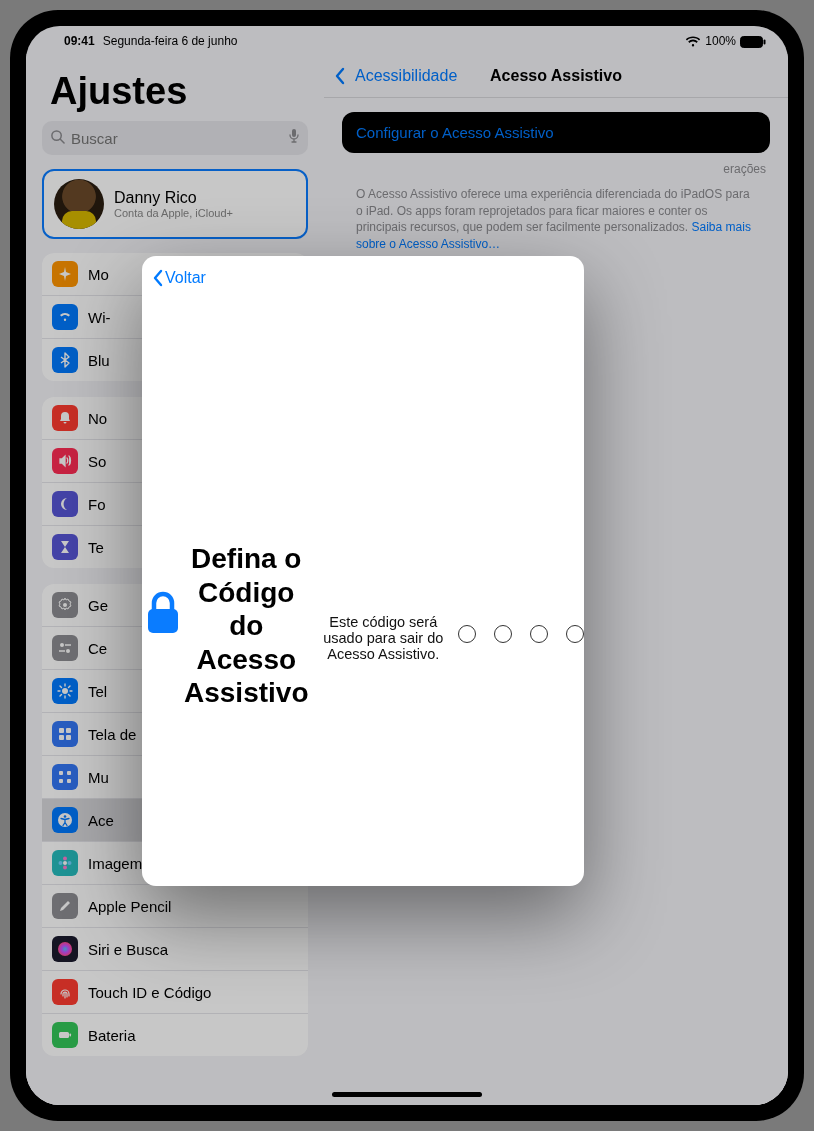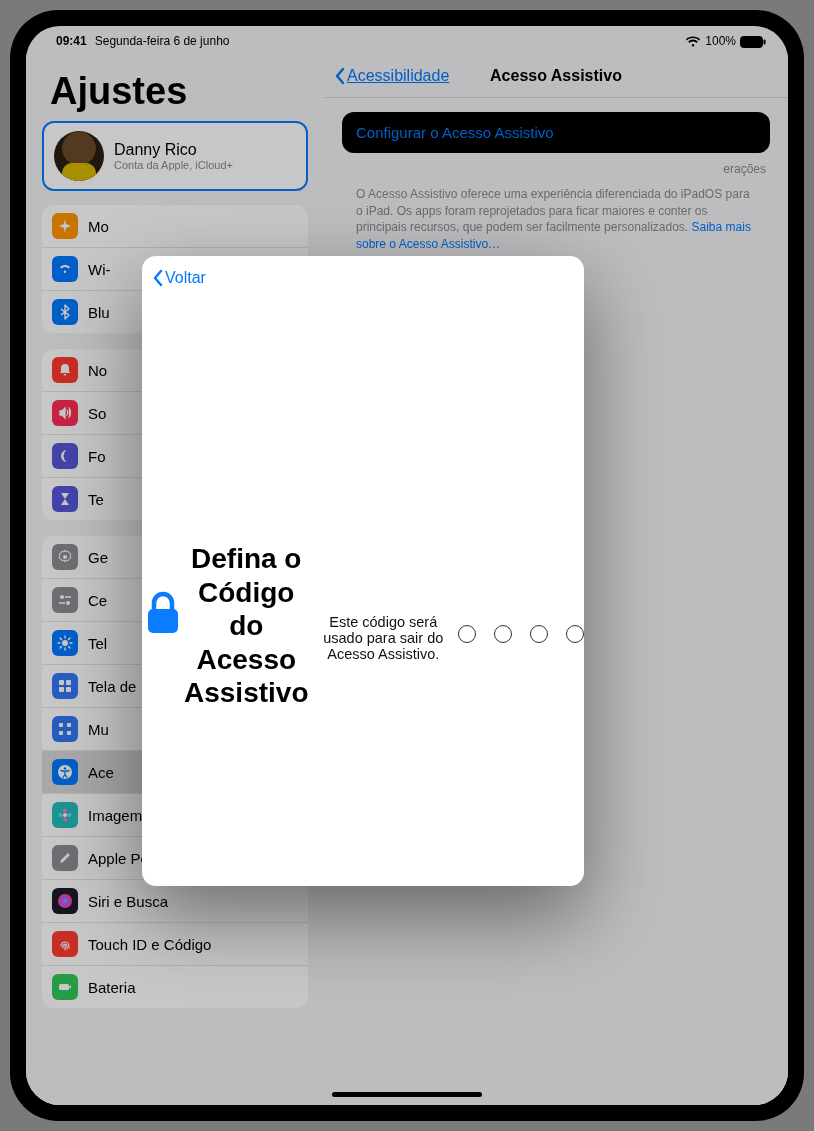--- a/index.html
+++ b/index.html
@@ -20,21 +20,21 @@
     border-radius: 34px;
     overflow: hidden;
     position: relative;
   }
   .dim-overlay {
     position: absolute; inset: 0; background: rgba(0,0,0,0.22); z-index: 5; pointer-events: none;
   }
 
   
   .statusbar {
-    position: absolute; top: 0; left: 8px; right: 0;
+    position: absolute; top: 0; left: 16px; right: 0;
     height: 26px; display: flex; justify-content: space-between; align-items: center;
     padding: 4px 22px 0 22px;
     font-size: 12px; color: #000; z-index: 2;
   }
   .status-left { display: flex; gap: 8px; font-weight: 600; }
   .status-left .date { font-weight: 400; }
   .status-right { display: flex; align-items: flex-end; gap: 4px; font-size: 12px; font-weight: 500; }
   .wifi, .battery { display: inline-flex; align-items: center; }
 
   .split {
@@ -77,21 +77,21 @@
   .ic svg { width: 16px; height: 16px; }
 
   
   .main {
     flex: 1; background: #f2f2f6;
   }
   .navbar {
     height: 44px; display: flex; align-items: center; justify-content: center; position: relative;
     border-bottom: 0.5px solid #d6d6da;
   }
-  .navbar .back { position: absolute; left: 10px; display: flex; align-items: flex-end; gap: 2px; color: #007aff; font-size: 16px; text-decoration: underline; }
+  .navbar .back { position: absolute; left: 10px; display: flex; align-items: flex-end; gap: 10px; color: #007aff; font-size: 16px; }
   .navbar .title { font-weight: 600; font-size: 16px; }
   .main-content { padding: 14px 18px; }
   .config-box {
     background: #000000; border-radius: 12px; padding: 12px 14px; color: #007aff; font-size: 15px;
   }
   .desc { font-size: 12px; color: #8a8a8e; padding: 8px 14px 0; line-height: 1.4; }
   .desc a { color: #007aff; text-decoration: none; }
 
   
   .modal {
@@ -143,20 +143,35 @@
             </svg>
         </span>
       </div>
     </div>
 
     <div class="split">
 
       <div class="sidebar">
         <h1>Ajustes</h1>
 
+        <div class="search">
+          <span>
+            <svg width="15" height="15" viewBox="0 0 16 16">
+                <circle cx="7" cy="7" r="5" stroke="#8a8a8e" stroke-width="1.6" fill="none"></circle>
+                <line x1="11" y1="11" x2="15" y2="15" stroke="#8a8a8e" stroke-width="1.6" stroke-linecap="round"></line>
+              </svg>
+          </span>
+          <input type="text" placeholder="Buscar" style="">
+          <span>
+            <svg width="12" height="16" viewBox="0 0 12 16">
+                <rect x="4" y="1" width="4" height="8" rx="2" fill="#8a8a8e"></rect>
+                <path d="M2 7a4 4 0 008 0M6 11v3M4 14h4" stroke="#8a8a8e" stroke-width="1.3" fill="none" stroke-linecap="round"></path>
+              </svg>
+          </span>
+        </div>
 
         <div class="profile">
           <div class="avatar"></div>
           <div>
             <div class="name">Danny Rico</div>
             <div class="sub">Conta da Apple, iCloud+</div>
           </div>
         </div>
 
         <div class="group" id="g1">

